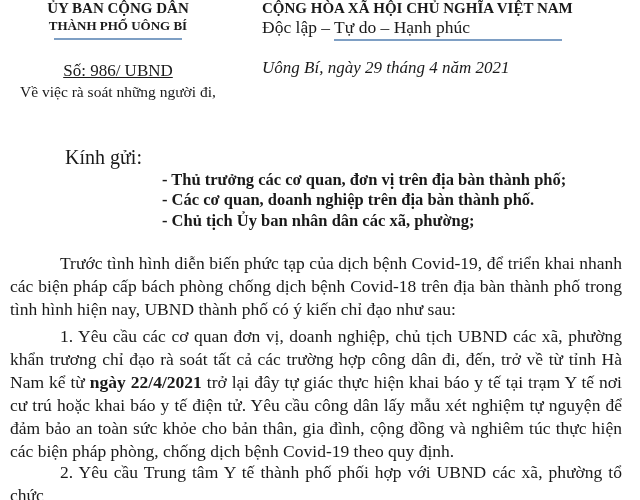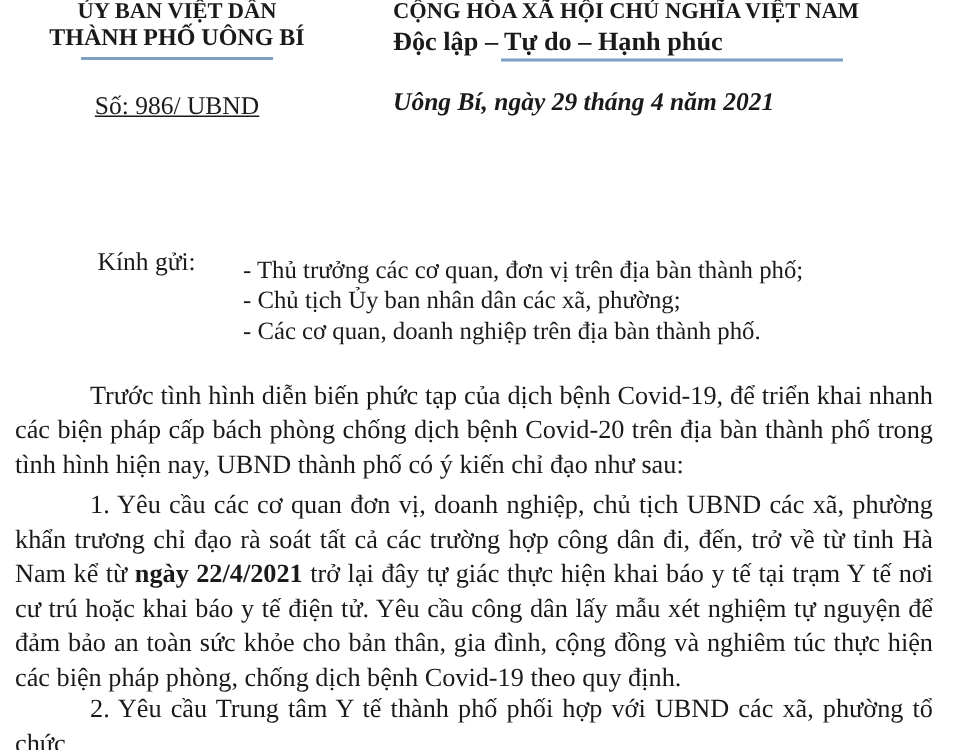--- a/index.html
+++ b/index.html
@@ -14,73 +14,74 @@
     overflow:hidden;
     position:relative;
     font-family:"Liberation Serif","DejaVu Serif",serif;
     color:var(--ink);
   }
   .abs{position:absolute;}
 
   
   .org-block{left:0;top:2;width:236px;text-align:center;}
   .org-line1{font-size:15px;line-height:16px;font-weight:bold;}
-  .org-line2{font-size:16px;line-height:18px;font-weight:bold;margin-top:1px;}
+  .org-line2{font-size:13px;line-height:18px;font-weight:bold;margin-top:1px;}
   .org-underline{width:128px;height:2px;background:var(--underline);margin:3px auto 0 auto;}
   .doc-number{font-size:17px;line-height:19px;margin-top:21px;text-decoration:underline;}
   .doc-subject{font-size:15.5px;line-height:17.5px;margin-top:3px;}
 
   
   .nat-block{left:262px;top:2;width:372px;text-align:left;}
   .nat-line1{font-size:15px;line-height:16px;font-weight:bold;}
-  .nat-line2{font-size:17.5px;line-height:19px;font-weight:bold;margin-top:2px;}
+  .nat-line2{font-size:17.5px;line-height:19px;font-weight:normal;margin-top:2px;}
   .nat-underline{width:228px;height:2px;background:var(--underline);margin:2px auto 0 auto;}
-  .dateline{font-size:17px;line-height:20px;font-style:italic;margin-top:17px;font-weight:bold;}
+  .dateline{font-size:17px;line-height:20px;font-style:italic;margin-top:17px;}
 
   
-  .salutation{left:65px;top:164px;font-size:17px;line-height:22px;}
-  .recipients{left:162px;top:170px;font-size:16.5px;line-height:20.4px;}
+  .salutation{left:65px;top:146px;font-size:20px;line-height:22px;}
+  .recipients{left:162px;top:170px;font-size:16.5px;line-height:20.4px;font-weight:bold;}
 
   
   .body-text{left:10px;top:252px;width:612px;}
   .body-text p{
     margin:0;
     font-size:17.5px;
     line-height:23px;
     text-align:justify;
     text-indent:50px;
   }
   .body-text p.p2{margin-top:4px;}
   .body-text p.p3{margin-top:-2px;}
   .bold{font-weight:bold;}
 </style>
 </head>
 <body>
 
 <div class="abs org-block">
-  <div class="org-line1">ỦY BAN VIỆT DÂN</div>
+  <div class="org-line1">ỦY BAN CỘNG DÂN</div>
   <div class="org-line2">THÀNH PHỐ UÔNG BÍ</div>
   <div class="org-underline"></div>
   <div class="doc-number">Số: 986/ UBND</div>
   <div class="doc-subject">
+    <div>Về việc rà soát những người đi,</div>
   </div>
 </div>
 
 <div class="abs nat-block">
   <div class="nat-line1">CỘNG HÒA XÃ HỘI CHỦ NGHĨA VIỆT NAM</div>
   <div class="nat-line2">Độc lập – Tự do – Hạnh phúc</div>
   <div class="nat-underline"></div>
   <div class="dateline">Uông Bí, ngày 29 tháng 4 năm 2021</div>
 </div>
 
 <div class="abs salutation">Kính gửi:</div>
 
 <div class="abs recipients">
   <div>- Thủ trưởng các cơ quan, đơn vị trên địa bàn thành phố;</div>
+  <div>- Các cơ quan, doanh nghiệp trên địa bàn thành phố.</div>
   <div>- Chủ tịch Ủy ban nhân dân các xã, phường;</div>
-  <div>- Các cơ quan, doanh nghiệp trên địa bàn thành phố.</div>
 </div>
 
 <div class="abs body-text">
-  <p class="p1">Trước tình hình diễn biến phức tạp của dịch bệnh Covid-19, để triển khai nhanh các biện pháp cấp bách phòng chống dịch bệnh Covid-20 trên địa bàn thành phố trong tình hình hiện nay, UBND thành phố có ý kiến chỉ đạo như sau:</p>
+  <p class="p1">Trước tình hình diễn biến phức tạp của dịch bệnh Covid-19, để triển khai nhanh các biện pháp cấp bách phòng chống dịch bệnh Covid-18 trên địa bàn thành phố trong tình hình hiện nay, UBND thành phố có ý kiến chỉ đạo như sau:</p>
   <p class="p2"><span>1. Yêu cầu các cơ quan đơn vị, doanh nghiệp, chủ tịch UBND các xã, phường khẩn trương chỉ đạo rà soát tất cả các trường hợp công dân đi, đến, trở về từ tỉnh Hà Nam kể từ </span><span class="bold">ngày 22/4/2021</span><span> trở lại đây tự giác thực hiện khai báo y tế tại trạm Y tế nơi cư trú hoặc khai báo y tế điện tử. Yêu cầu công dân lấy mẫu xét nghiệm tự nguyện để đảm bảo an toàn sức khỏe cho bản thân, gia đình, cộng đồng và nghiêm túc thực hiện các biện pháp phòng, chống dịch bệnh Covid-19 theo quy định.</span></p>
   <p class="p3">2. Yêu cầu Trung tâm Y tế thành phố phối hợp với UBND các xã, phường tổ chức</p>
 </div>
 
 </body></html>

